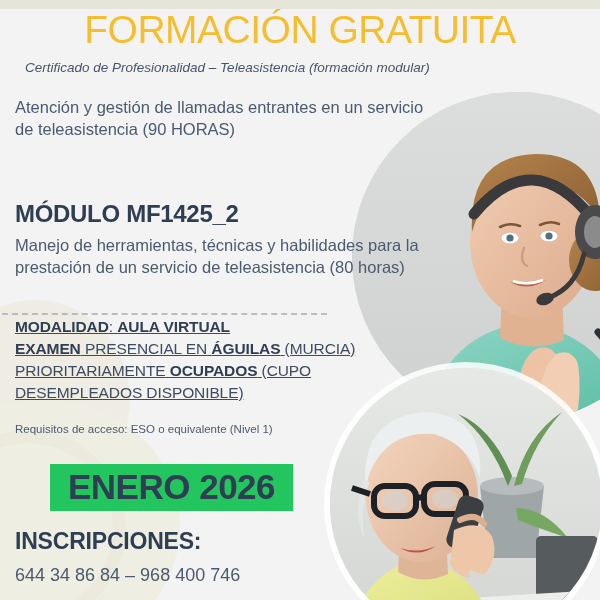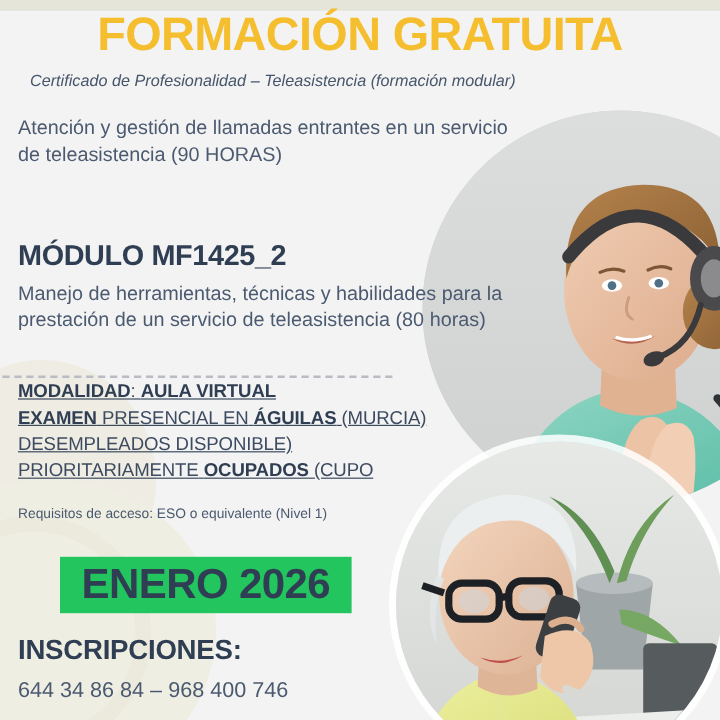--- a/index.html
+++ b/index.html
@@ -92,21 +92,21 @@
     left: 0; top: 0;
     width: 600px;
   }
   .title {
     position: absolute;
     top: 8px;
     left: 0;
     width: 600px;
     text-align: center;
     font-size: 39px;
-    font-weight: bold;
+    font-weight: normal;
     letter-spacing: -0.5px;
     color: #f5be2e;
   }
   .subtitle {
     position: absolute;
     top: 60px;
     left: 0;
     width: 600px;
     text-align: left;
     font-size: 13.5px;
@@ -350,27 +350,27 @@
       <div>
         <strong>MODALIDAD</strong><span>: </span><strong>AULA VIRTUAL</strong>
       </div>
       <div>
         <strong>EXAMEN</strong>
         <span>PRESENCIAL EN</span>
         <strong>ÁGUILAS</strong>
         <span>(MURCIA)</span>
       </div>
       <div>
-        <span>DESEMPLEADOS DISPONIBLE)</span>
-      </div>
-      <div>
         <span>PRIORITARIAMENTE</span>
         <strong>OCUPADOS</strong>
         <span>(CUPO</span>
       </div>
+      <div>
+        <span>DESEMPLEADOS DISPONIBLE)</span>
+      </div>
     </div>
 
     <div class="requisitos">Requisitos de acceso: ESO o equivalente (Nivel 1)</div>
 
     <div class="date-banner">ENERO 2026</div>
 
     <div class="inscripciones-label">INSCRIPCIONES:</div>
     <div class="phones">644 34 86 84 – 968 400 746</div>
     <div class="email"></div>
 

